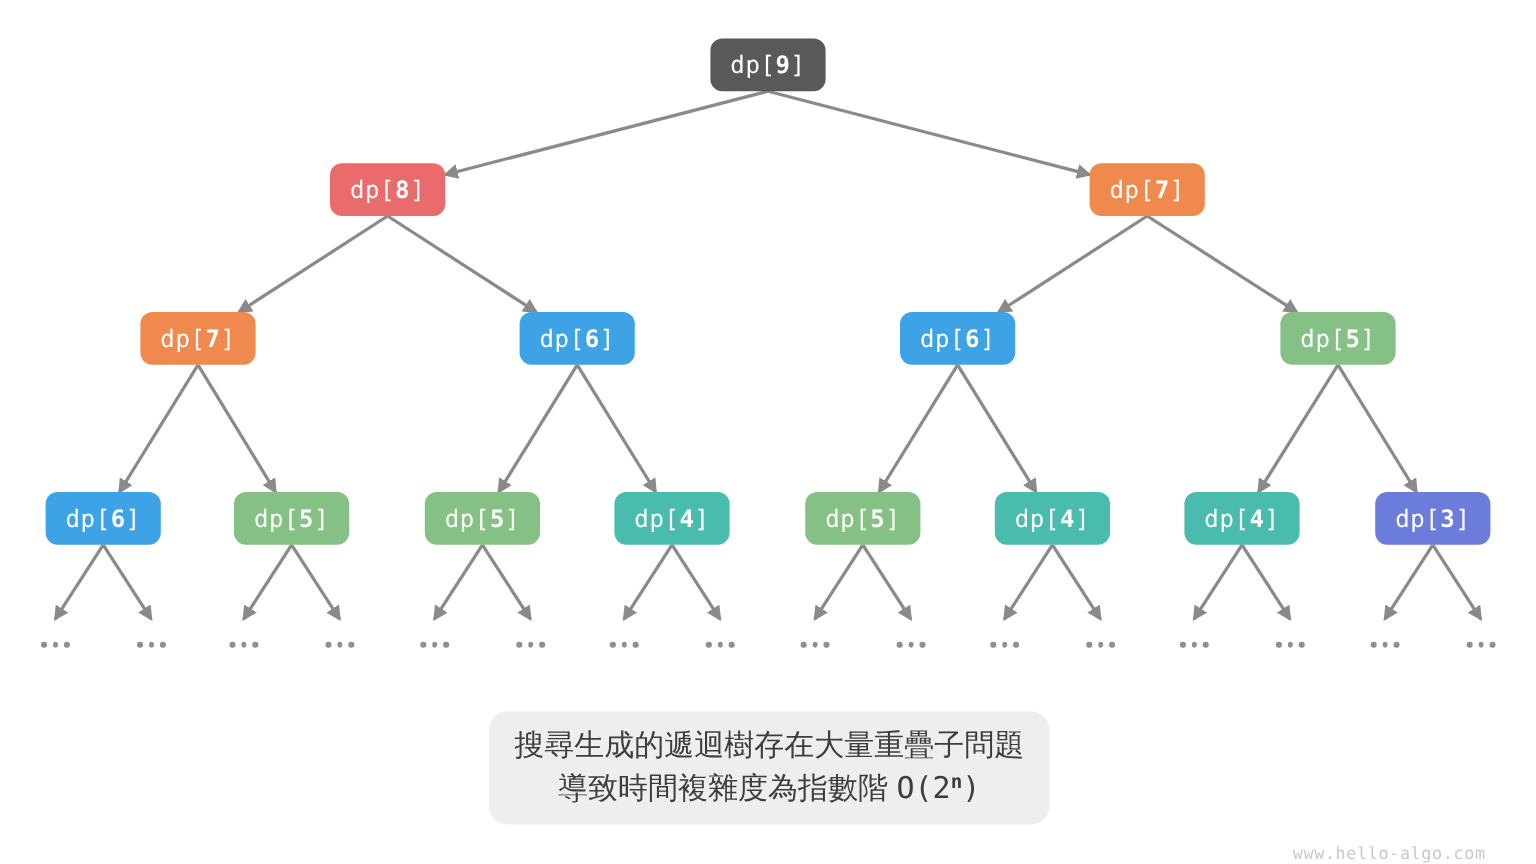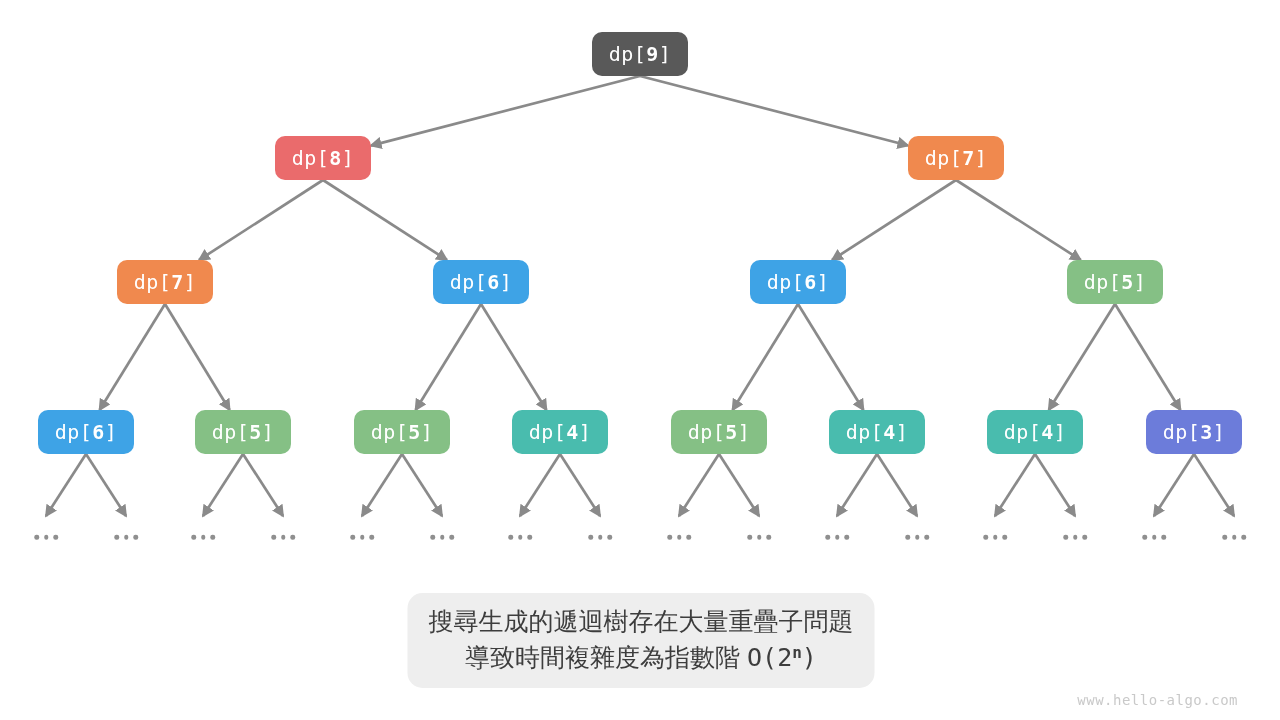--- a/index.html
+++ b/index.html
@@ -33,21 +33,21 @@
     text-align: center; font-size: 25px; line-height: 36px;
     padding: 10px 0 12px 0;
   }
   .caption .onot { font-family: "DejaVu Sans Mono", monospace; text-align: center; }
   .caption sup {
     font-family: "DejaVu Sans Mono", monospace;
     font-weight: bold; font-size: 16px; line-height: 0;
     vertical-align: 8px;
   }
   .watermark {
-    position: absolute; right: 42px; bottom: 12px;
+    position: absolute; right: 42px; bottom: 0;
     font-family: "DejaVu Sans Mono", monospace;
     font-size: 14px; letter-spacing: 0.5px;
     color: var(--watermark);
   }
 </style>
 </head>
 <body>
 
 <div class="stage">
 

